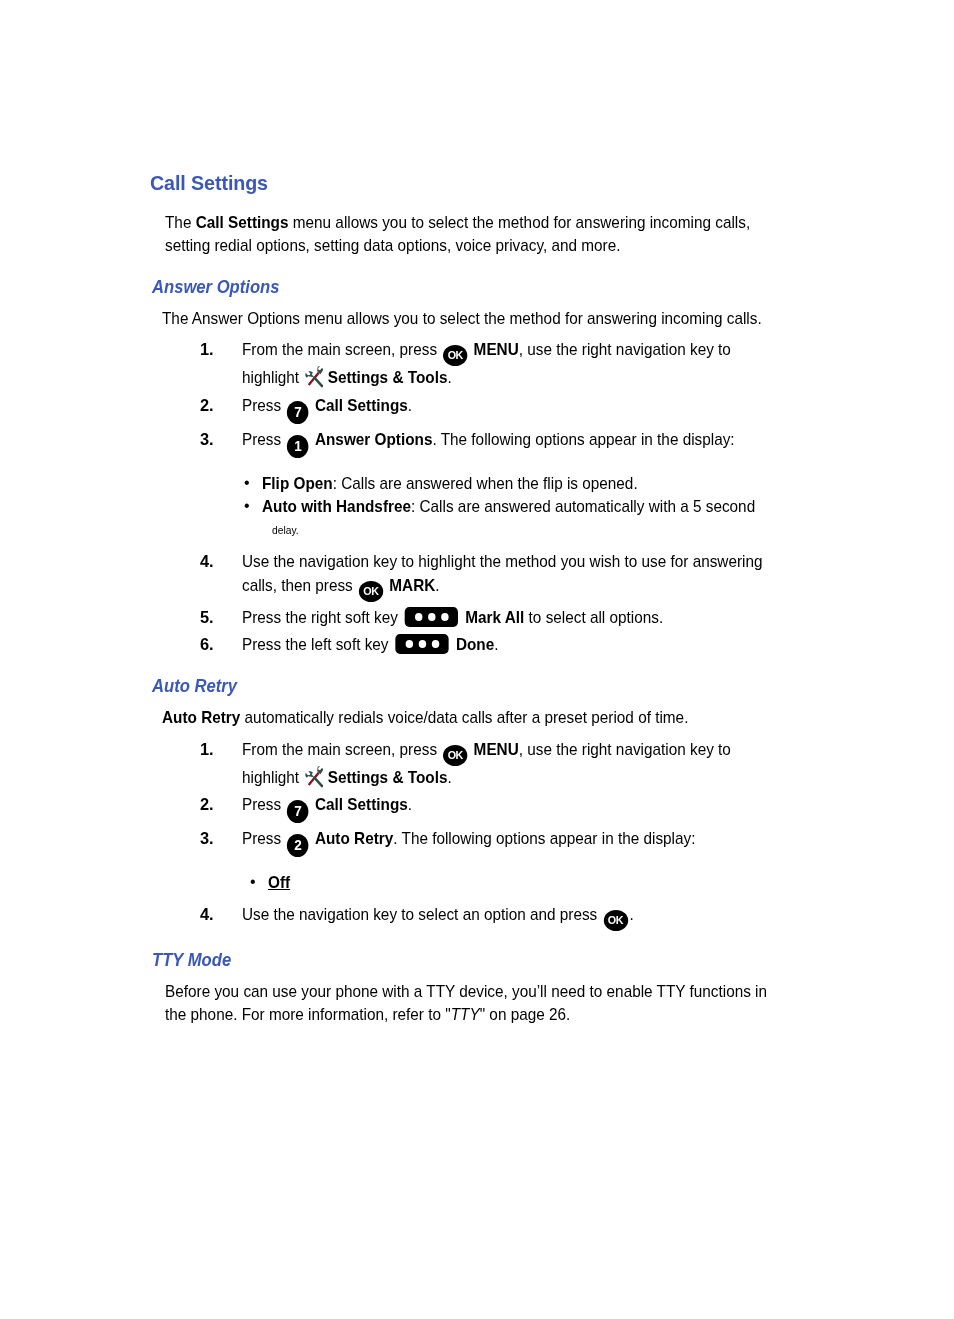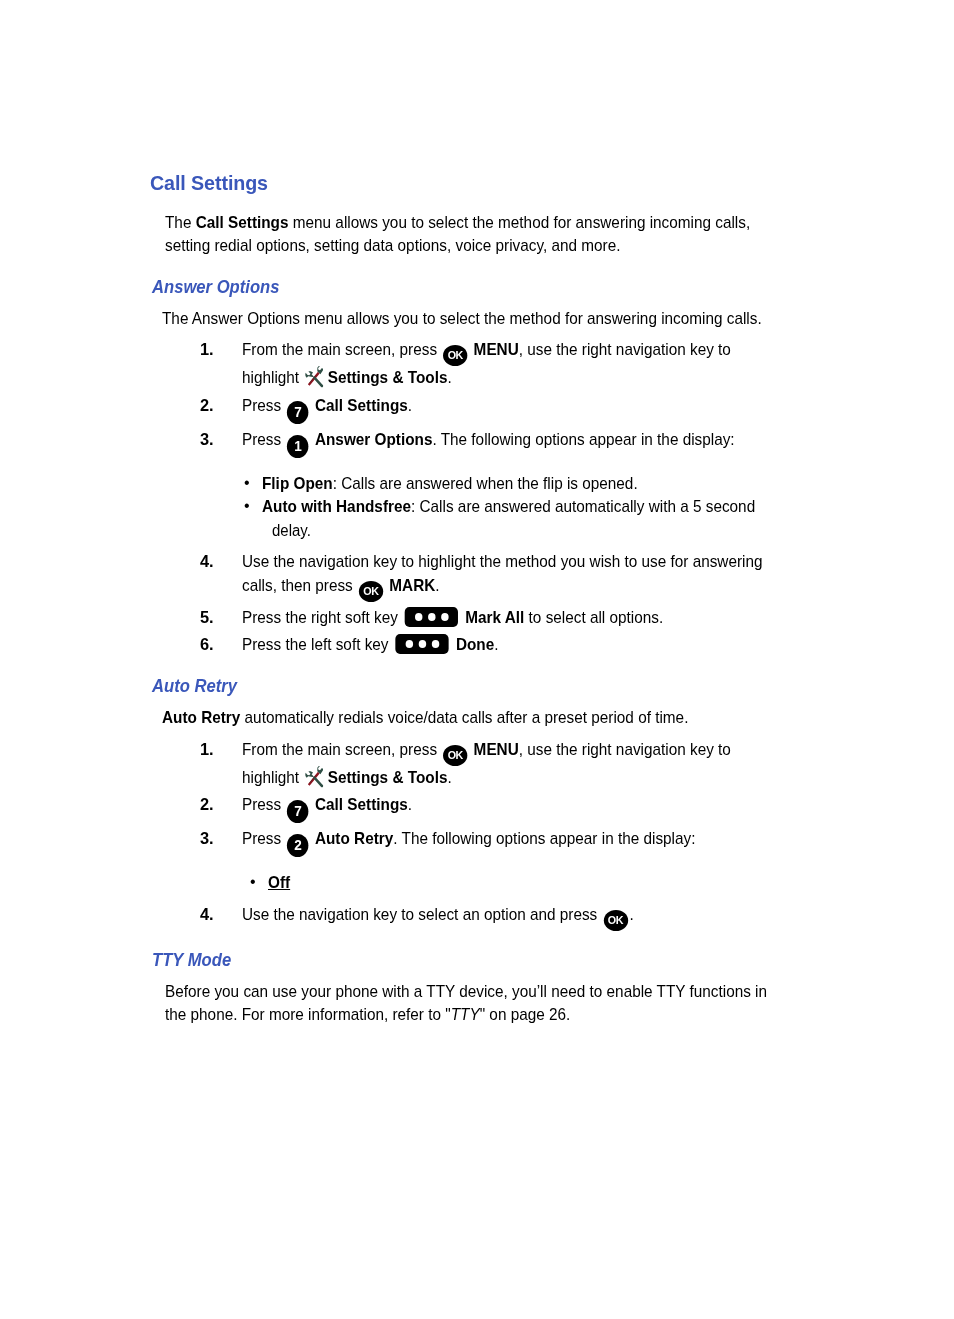--- a/index.html
+++ b/index.html
@@ -121,21 +121,21 @@
   .bullet-text {
     display: block;
     transform: scaleX(0.935);
     transform-origin: left center;
     width: 107%;
   }
   .bullet.tight { padding-left: 118px; text-decoration: underline; }
   .bullet.tight::before { left: 100px; }
   .bullet-cont {
     padding-left: 112px;
-    font-size: 16px;
+    font-size: 11px;
     line-height: 23.5px;
   }
   .bullet-cont .bullet-text { margin-left: 10px; }
 
   
   .ico {
     display: inline-block;
     vertical-align: -4px;
     position: relative;
   }

